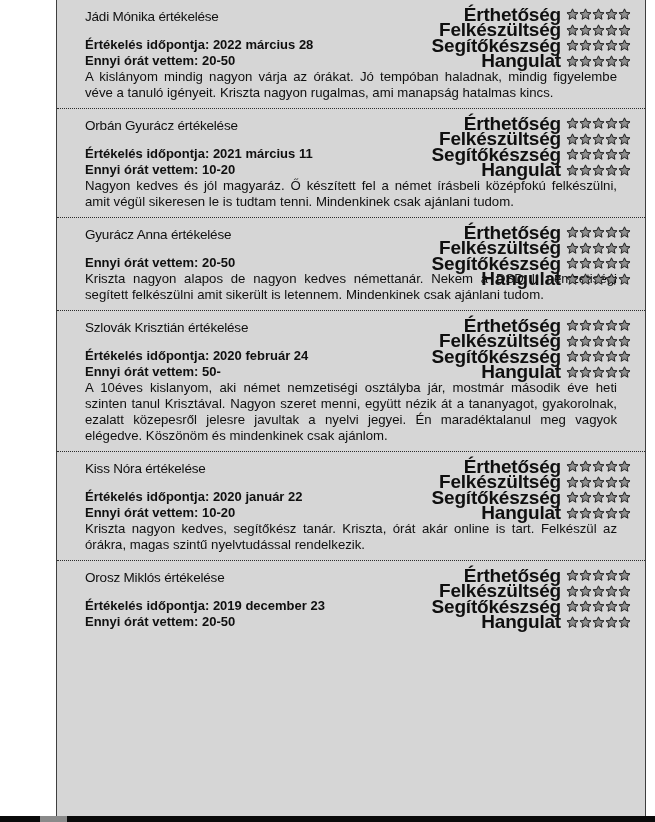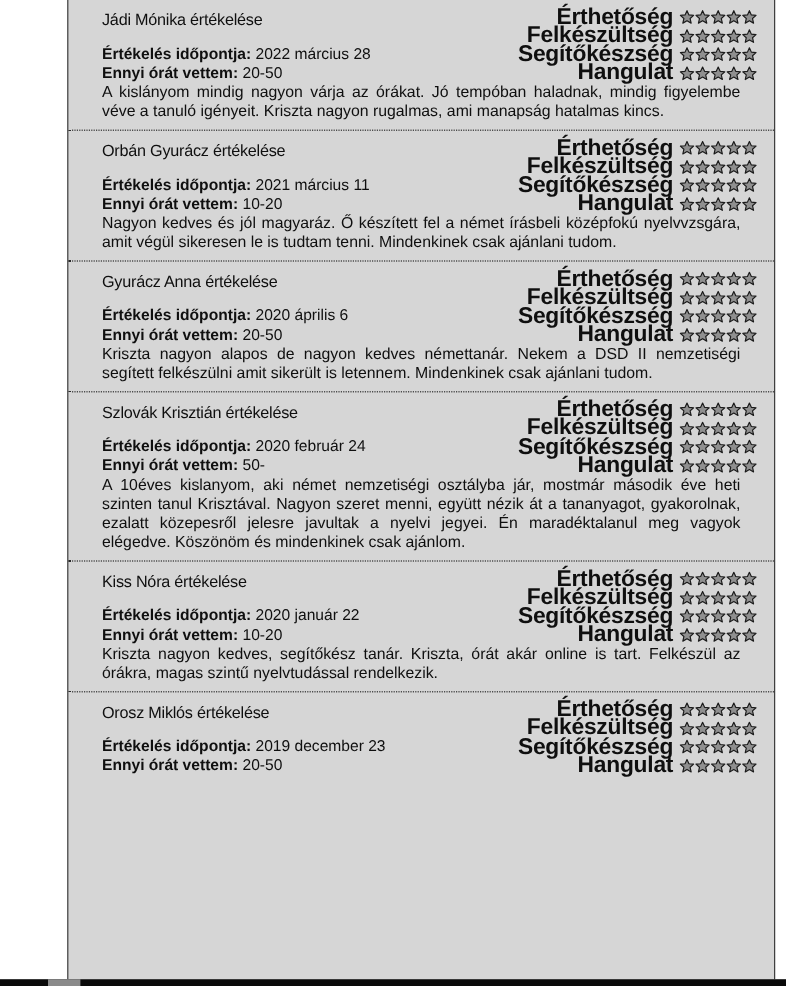--- a/index.html
+++ b/index.html
@@ -21,21 +21,21 @@
   }
   .card { position: relative; padding: 8px 28px 7px 28px; }
   .card-title {
     font-size: 13.5px;
     font-weight: normal;
     line-height: 17px;
     letter-spacing: -0.2px;
   }
   .meta { margin-top: 12px; font-size: 13px; line-height: 16px; }
   .mlabel { font-weight: bold; margin-top: 28px; }
-  .mvalue { font-weight: normal; text-align: center; }
+  .mvalue { font-weight: bold; text-align: center; }
   .ratings {
     position: absolute;
     top: 7px; right: 14px;
     text-align: right;
   }
   .rrow {
     display: flex;
     justify-content: flex-end;
     align-items: center;
     gap: 5px;
@@ -246,21 +246,21 @@
               <path d="M12 1.6 L15 8.2 L22.2 8.9 L16.8 13.7 L18.4 20.8 L12 17.1 L5.6 20.8 L7.2 13.7 L1.8 8.9 L9 8.2 Z" fill="#8f8f8f" stroke="#1b1b1b" stroke-width="1.8" stroke-linejoin="round"></path>
             </svg>
           </span>
       </div>
     </div>
     <h2 class="card-title">Orbán Gyurácz értékelése</h2>
     <div class="meta">
       <div><span class="mlabel">Értékelés időpontja:</span> <span class="mvalue">2021 március 11</span></div>
       <div><span class="mlabel">Ennyi órát vettem:</span> <span class="mvalue">10-20</span></div>
     </div>
-    <p class="rtext">Nagyon kedves és jól magyaráz. Ő készített fel a német írásbeli középfokú nyelvvzsgára, amit végül sikeresen le is tudtam tenni. Mindenkinek csak ajánlani tudom.</p>
+    <p class="rtext">Nagyon kedves és jól magyaráz. Ő készített fel a német írásbeli középfokú felkészülni, amit végül sikeresen le is tudtam tenni. Mindenkinek csak ajánlani tudom.</p>
   </section>
   <div class="sep"></div>
 
   <section class="card">
     <div class="ratings">
       <div class="rrow">
         <span class="rlabel">Érthetőség</span>
         <span class="stars">
             <svg viewBox="0 0 24 24" width="13" height="13">
               <path d="M12 1.6 L15 8.2 L22.2 8.9 L16.8 13.7 L18.4 20.8 L12 17.1 L5.6 20.8 L7.2 13.7 L1.8 8.9 L9 8.2 Z" fill="#8f8f8f" stroke="#1b1b1b" stroke-width="1.8" stroke-linejoin="round"></path>
@@ -335,21 +335,20 @@
               <path d="M12 1.6 L15 8.2 L22.2 8.9 L16.8 13.7 L18.4 20.8 L12 17.1 L5.6 20.8 L7.2 13.7 L1.8 8.9 L9 8.2 Z" fill="#8f8f8f" stroke="#1b1b1b" stroke-width="1.8" stroke-linejoin="round"></path>
             </svg>
             <svg viewBox="0 0 24 24" width="13" height="13">
               <path d="M12 1.6 L15 8.2 L22.2 8.9 L16.8 13.7 L18.4 20.8 L12 17.1 L5.6 20.8 L7.2 13.7 L1.8 8.9 L9 8.2 Z" fill="#8f8f8f" stroke="#1b1b1b" stroke-width="1.8" stroke-linejoin="round"></path>
             </svg>
           </span>
       </div>
     </div>
     <h2 class="card-title">Gyurácz Anna értékelése</h2>
     <div class="meta">
-      <div><span class="mlabel">Értékelés időpontja:</span> <span class="mvalue">2020 április 6</span></div>
       <div><span class="mlabel">Ennyi órát vettem:</span> <span class="mvalue">20-50</span></div>
     </div>
     <p class="rtext">Kriszta nagyon alapos de nagyon kedves némettanár. Nekem a DSD II nemzetiségi segített felkészülni amit sikerült is letennem. Mindenkinek csak ajánlani tudom.</p>
   </section>
   <div class="sep"></div>
 
   <section class="card">
     <div class="ratings">
       <div class="rrow">
         <span class="rlabel">Érthetőség</span>

